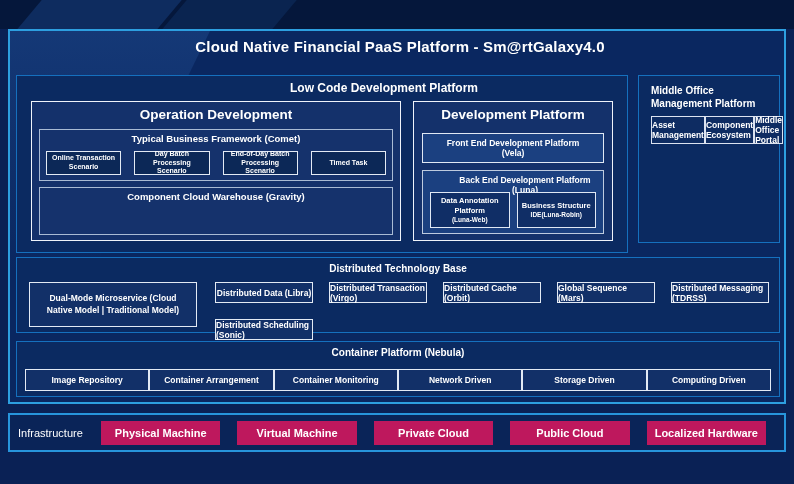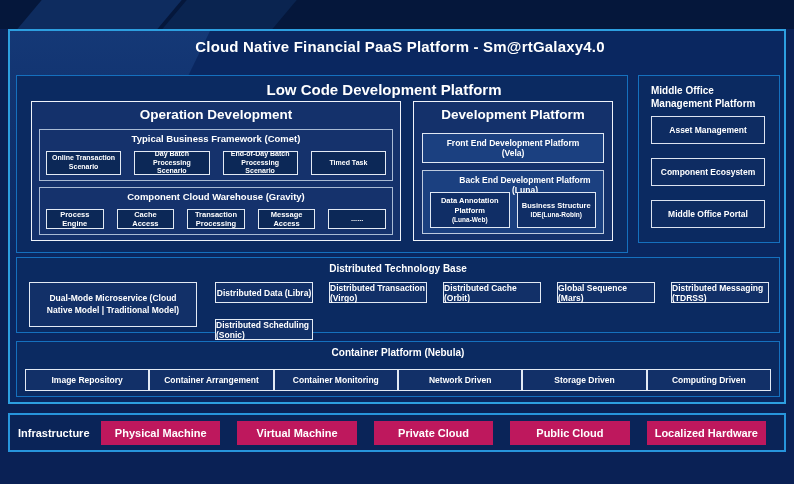--- a/index.html
+++ b/index.html
@@ -23,21 +23,21 @@
     transform:skewX(-26deg); transform-origin:top left; pointer-events:none;
   }
   .main-title { position:absolute; top:7px; left:0; width:100%; text-align:center; font-size:15px; font-weight:bold; letter-spacing:.2px;padding-left:6px; }
 
   .section { position:absolute; background:#0B2A61; border:1px solid #1570BE; }
   .sec-lowcode   { left:6px;  top:44px;  width:612px; height:178px; }
   .sec-midoffice { left:628px; top:44px; width:142px; height:168px; }
   .sec-distrib   { left:6px;  top:226px; width:764px; height:76px; }
   .sec-container { left:6px;  top:310px; width:764px; height:56px; }
 
-  .lc-label { position:absolute; top:5px; left:0; width:100%; text-align:center; transform:translateX(62px); font-size:15px; font-weight:bold; }
+  .lc-label { position:absolute; top:5px; left:0; width:100%; text-align:center; transform:translateX(62px); font-size:12px; font-weight:bold; }
 
   .mid-box { position:absolute; background:#14316B; border:1px solid #EFF3FA; }
   .op-arch { left:14px; top:25px; width:370px; height:140px; }
   .dev-plat { left:396px; top:25px; width:200px; height:140px; }
   .mid-title { margin-top:5px; text-align:center; font-size:13.5px; font-weight:bold; }
 
   .group-box { position:absolute; border:1px solid #A9BBD4; background:#15326C; }
   .typ-box  { left:7px; top:27px; width:354px; height:52px; }
   .comp-box { left:7px; top:85px; width:354px; height:48px; }
   .group-title { margin-top:3px; text-align:center; font-size:9.5px; font-weight:bold; }
@@ -60,21 +60,21 @@
   .back-title { margin-top:4px; text-align:center; font-size:8.5px; font-weight:bold; }
   .back-row { position:absolute; left:7px; right:7px; top:21px; bottom:5px; display:flex; gap:7px;border-radius:8px; }
   .back-leaf {
     flex:1; background:#102E66; border:1px solid #E0E8F4;
     display:flex; flex-direction:column; align-items:center; justify-content:center;
     text-align:center; font-size:7.5px; font-weight:bold; line-height:1.3; padding:1px 4px;
   }
   .back-leaf .sub { font-size:6.5px; }
 
   .mo-label { margin:9px 0 0 12px; width:122px; font-size:10px; font-weight:bold; line-height:1.25; }
-  .mo-items { position:absolute; left:12px; right:14px; top:40px; bottom:14px; display:flex; flex-direction:column; justify-content:space-between; }
+  .mo-items { position:absolute; left:12px; right:14px; top:40px; bottom:14px; display:flex; justify-content:space-between; }
   .mo-item {
     height:28px; background:#0E2C62; border:1px solid #DCE3F0;
     display:flex; align-items:center; justify-content:center; font-size:8.5px; font-weight:bold;
   }
 
   .sec-label { position:absolute; top:5px; left:0; width:100%; text-align:center; font-size:10px; font-weight:bold; }
   .db-row { position:absolute; left:12px; right:10px; top:24px; bottom:5px; display:flex; gap:18px; }
   .dual-box {
     flex:none; width:168px; height:45px; background:#123068; border:1px solid #E3EAF4;
     display:flex; align-items:center; justify-content:center; text-align:center;
@@ -89,21 +89,21 @@
   .cp-cell {
     flex:1; background:#123068; border:1px solid #E3EAF4;
     display:flex; align-items:center; justify-content:center; font-size:8.5px; font-weight:bold;
   }
 
   .infra-panel {
     position:absolute; left:8px; top:413px; width:778px; height:39px;
     background:#0A2458; border:2px solid #2795DC;
     display:flex; align-items:center; gap:17px; padding:0 18px 0 8px;
   }
-  .infra-label { flex:none; width:66px; font-size:11px; font-weight:bold; }
+  .infra-label { flex:none; width:66px; font-size:11px; font-weight:normal; }
   .infra-box {
     flex:1; height:24px; background:#be185d; border:1px solid #be185d;
     display:flex; align-items:center; justify-content:center; font-size:11px; font-weight:bold;
   }
 </style>
 </head>
 <body>
 
 <div class="page">
   <div class="top-strip">
@@ -127,27 +127,20 @@
           <div class="leaf-row">
             <div class="leaf">Online Transaction Scenario</div>
             <div class="leaf">Day Batch Processing Scenario</div>
             <div class="leaf">End-of-Day Batch Processing Scenario</div>
             <div class="leaf">Timed Task</div>
           </div>
         </div>
 
         <div class="group-box comp-box">
           <div class="group-title">Component Cloud Warehouse (Gravity)</div>
-          <div class="leaf-row">
-            <div class="leaf">Process Engine</div>
-            <div class="leaf">Cache Access</div>
-            <div class="leaf">Transaction Processing</div>
-            <div class="leaf">Message Access</div>
-            <div class="leaf">......</div>
-          </div>
         </div>
       </div>
 
       <div class="mid-box dev-plat">
         <div class="dp-title">Development Platform</div>
         <div class="front-box">Front End Development Platform (Vela)</div>
         <div class="back-box">
           <div class="back-title">Back End Development Platform (Luna)</div>
           <div class="back-row">
             <div class="back-leaf">

